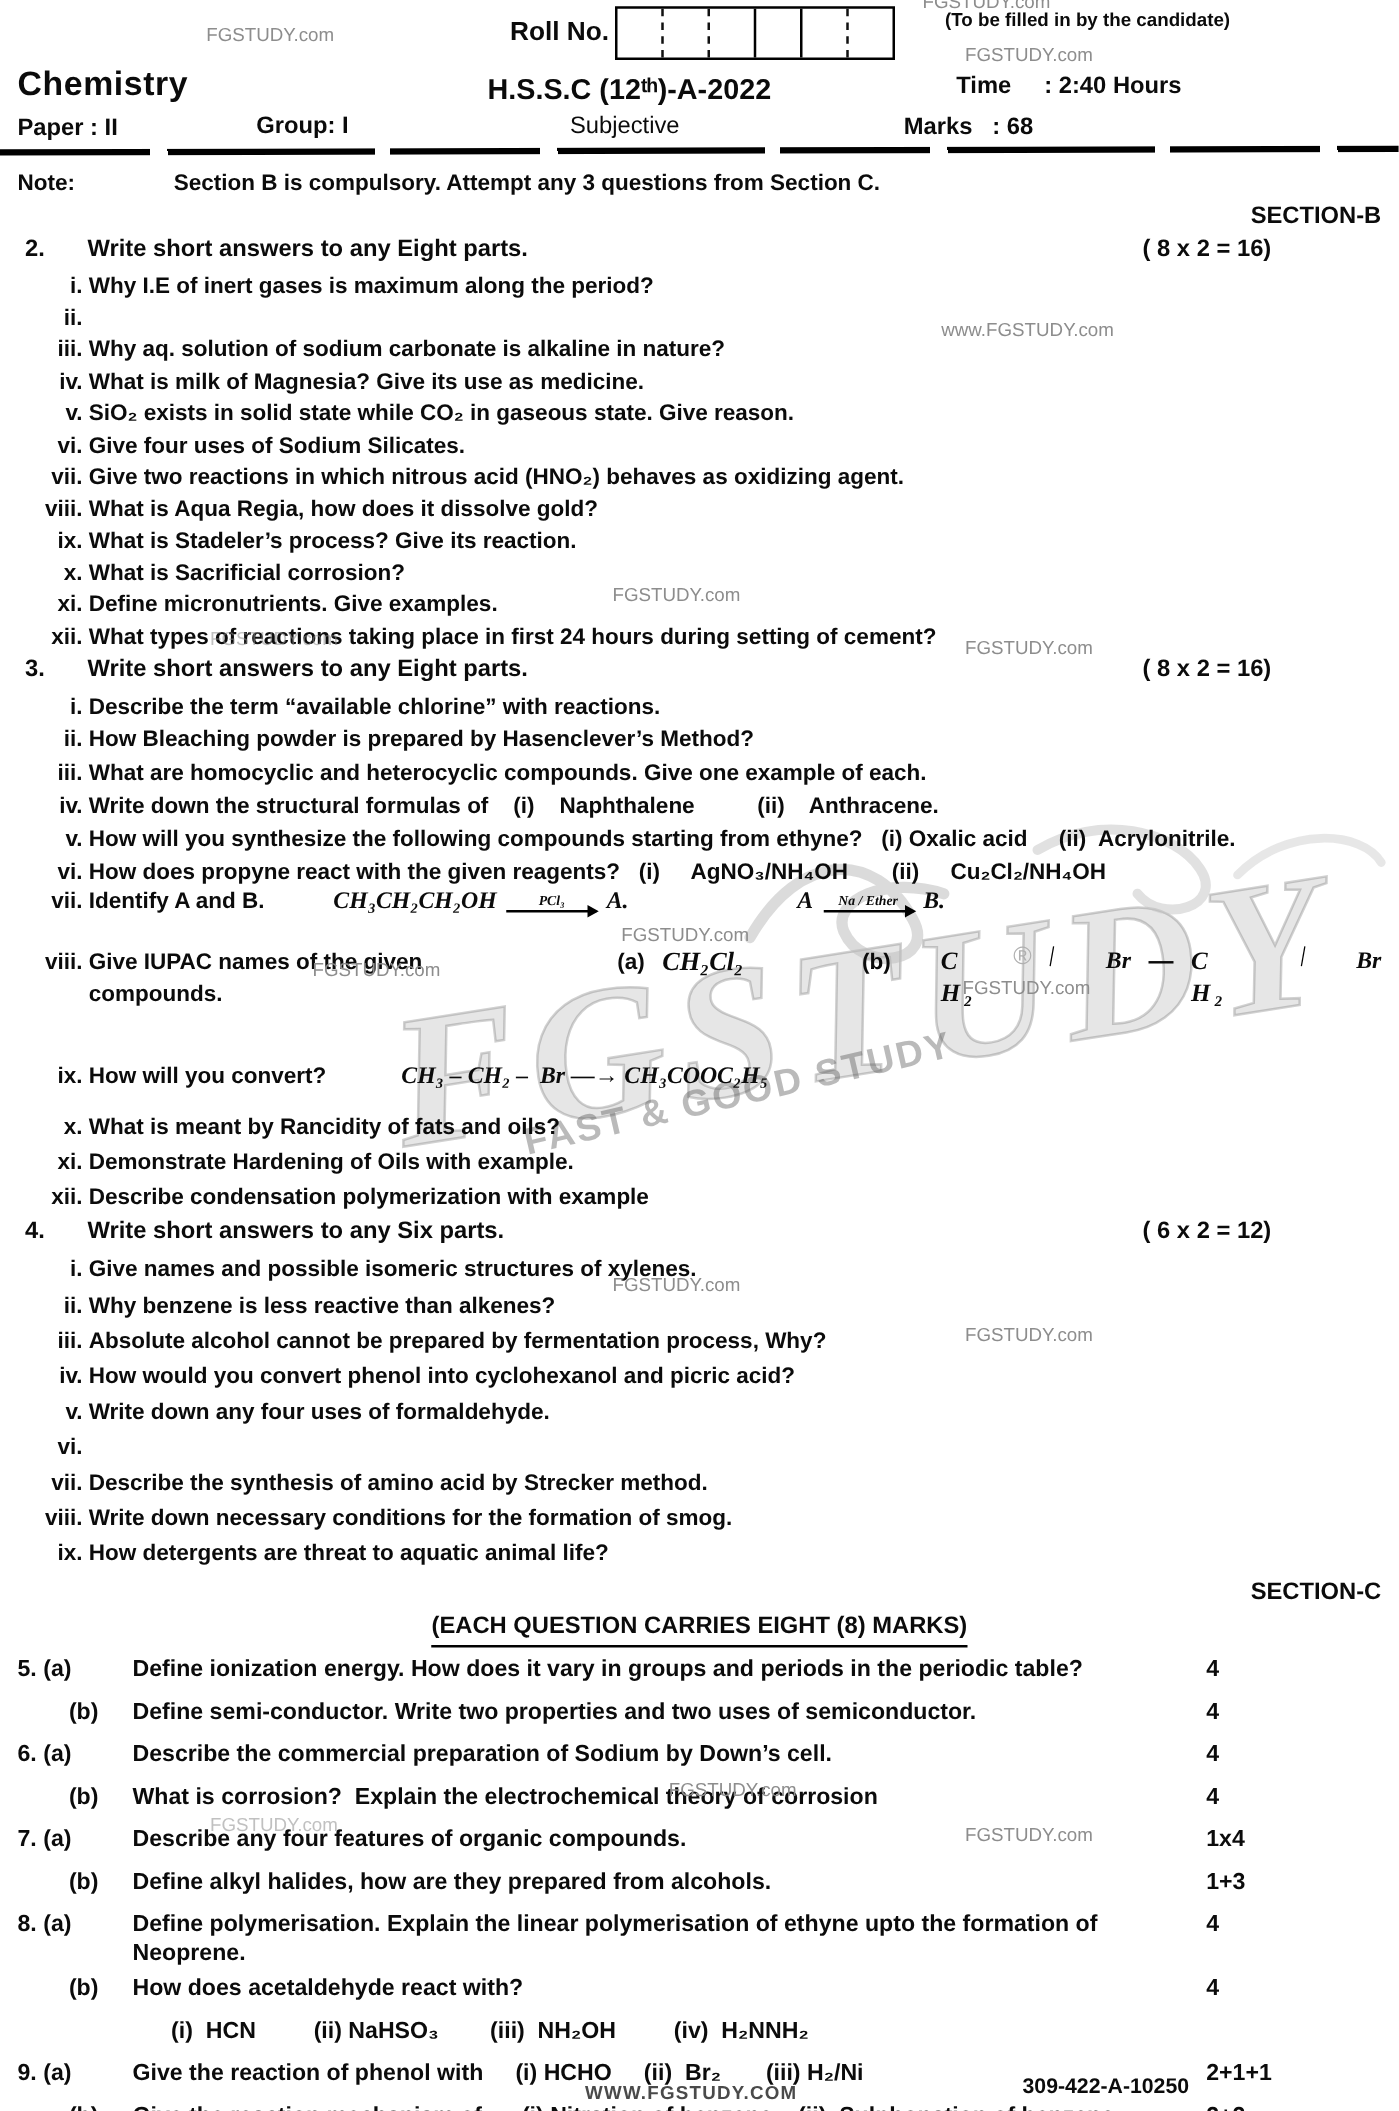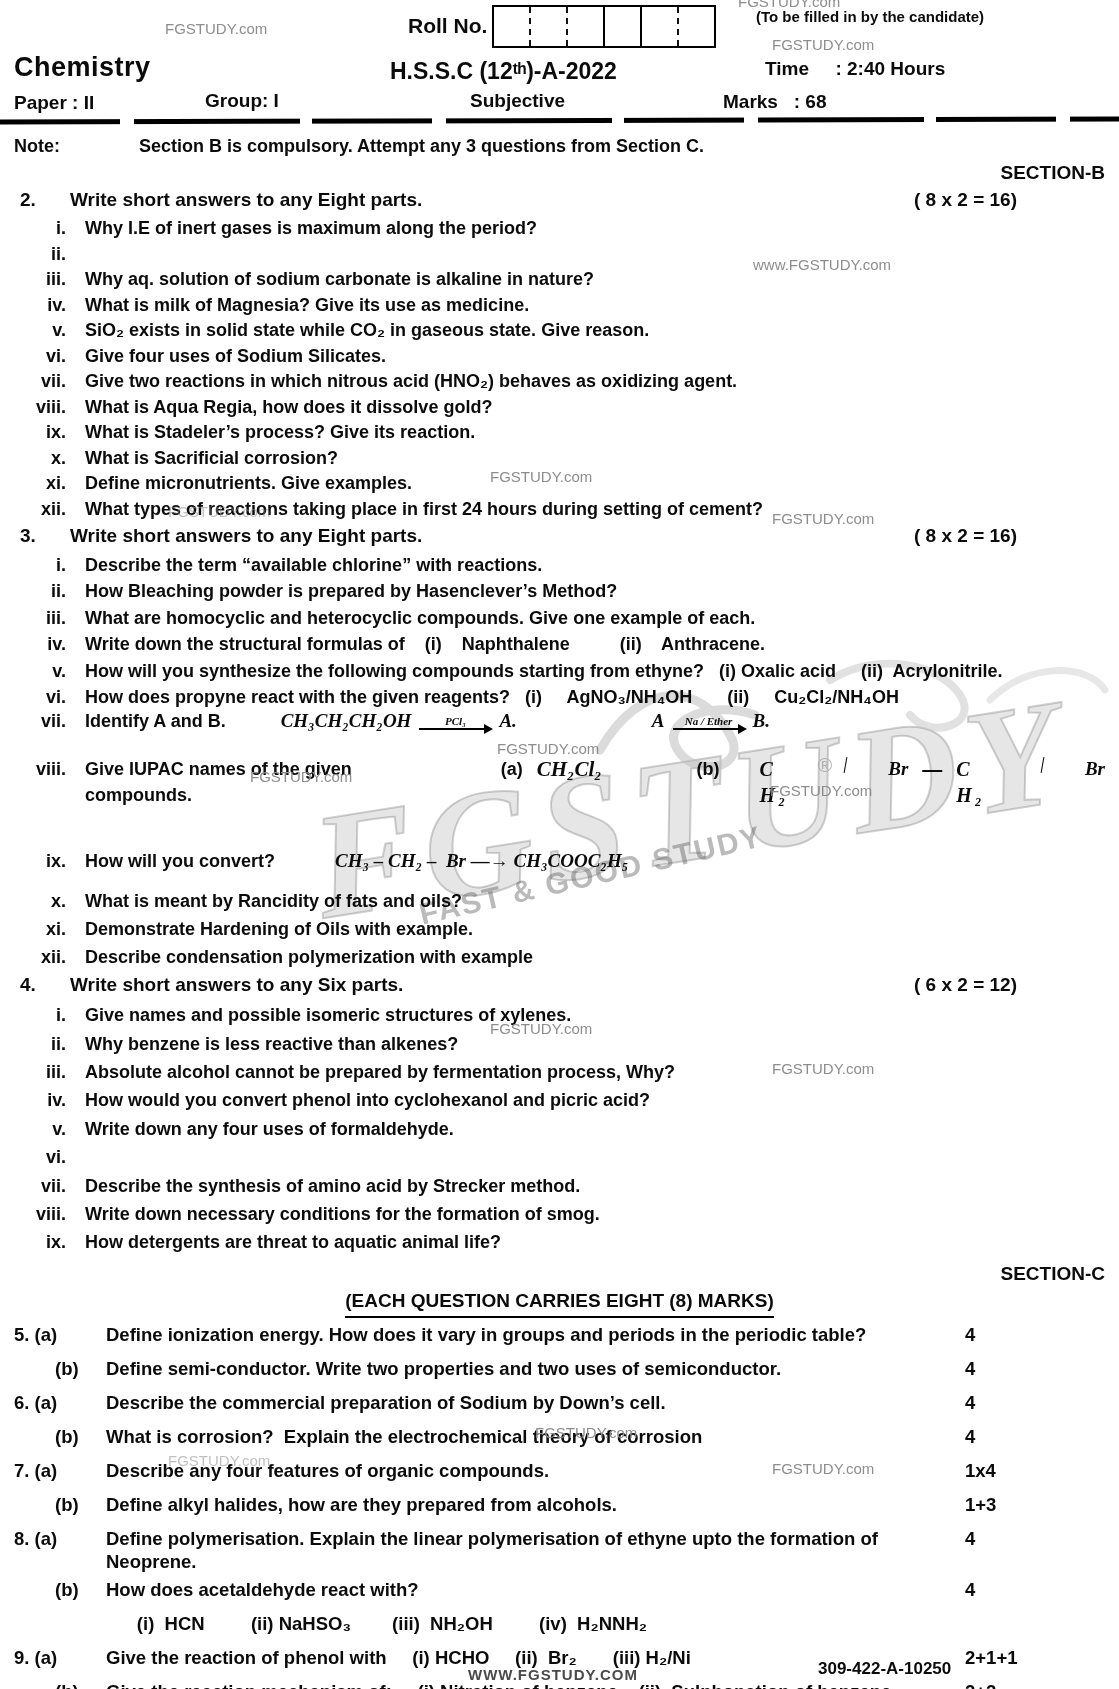--- a/index.html
+++ b/index.html
@@ -15,37 +15,37 @@
   .timerow{position:absolute;left:765px;top:58px;font-size:19px;font-weight:700;white-space:pre;text-align:right;}
   .rolllabel{position:absolute;left:408px;top:14px;font-size:21px;font-weight:800;}
   .rollbox{position:absolute;left:492px;top:5px;width:224px;height:43px;border:2.5px solid #000;display:flex;}
   .rollbox .cell{flex:1;border-left:2px dashed #111;}
   .rollbox .cell:first-child{border-left:none;}
   .rollbox .cell:nth-child(4){border-left:2.5px solid #000;}
   .rollbox .cell:nth-child(5){border-left:2.5px solid #000;}
   .candidate{position:absolute;left:756px;top:8px;font-size:15px;font-weight:700;}
   .paper{position:absolute;left:14px;top:92px;font-size:19px;font-weight:700;}
   .group{position:absolute;left:205px;top:90px;font-size:19px;font-weight:700;}
-  .subjective{position:absolute;left:470px;top:90px;font-size:19px;font-weight:700;}
+  .subjective{position:absolute;left:456px;top:90px;font-size:19px;font-weight:400;}
   .marksrow{position:absolute;left:723px;top:91px;font-size:19px;font-weight:700;white-space:pre;}
   .rule{position:absolute;left:0;top:118px;width:1119px;height:5px;
         background:repeating-linear-gradient(90deg,#000 0 120px,transparent 120px 134px,#000 134px 300px,transparent 300px 312px);
         transform:rotate(-.15deg);}
 
   
   .content{position:relative;padding:0 14px;}
   .noterow{display:flex;font-size:18px;font-weight:700;min-height:26px;line-height:24px;margin-top:6px;gap:31px;}
   .noterow .ntext{margin-left:48px;white-space:pre-wrap;}
   .secttitle{text-align:right;font-size:19px;font-weight:800;min-height:26px;line-height:26px;}
   .qhead{display:flex;min-height:30px;line-height:28px;font-size:19px;font-weight:700;align-items:baseline;}
   .qhead .qno{width:56px;padding-left:6px;}
   .hmarks{margin-left:auto;margin-right:88px;font-weight:700;white-space:pre;}
   .prow{display:flex;align-items:baseline;font-size:18px;font-weight:600;}
   .roman{width:52px;text-align:right;flex:none;}
-  .ptxt{margin-left:19px;white-space:pre-wrap;}
+  .ptxt{margin-left:5px;white-space:pre-wrap;}
   .q2 .prow{min-height:25.5px;line-height:25.5px;}
   .q3a .prow{min-height:26.4px;line-height:26.4px;}
   .q3b .prow{min-height:27.6px;line-height:27.6px;}
   .q4 .prow{min-height:28.4px;line-height:28.4px;}
 
   
   .chem{font-family:"Liberation Serif","DejaVu Serif",serif;font-style:italic;font-weight:700;font-size:19px;white-space:pre;}
   .rxn{display:inline-flex;align-items:baseline;}
   .arrow{display:inline-flex;flex-direction:column;align-items:center;margin:0 8px;transform:translateY(-2px);}
   .cond{font-family:"Liberation Serif","DejaVu Serif",serif;font-style:italic;font-weight:700;font-size:11px;line-height:1;margin-bottom:1px;}

